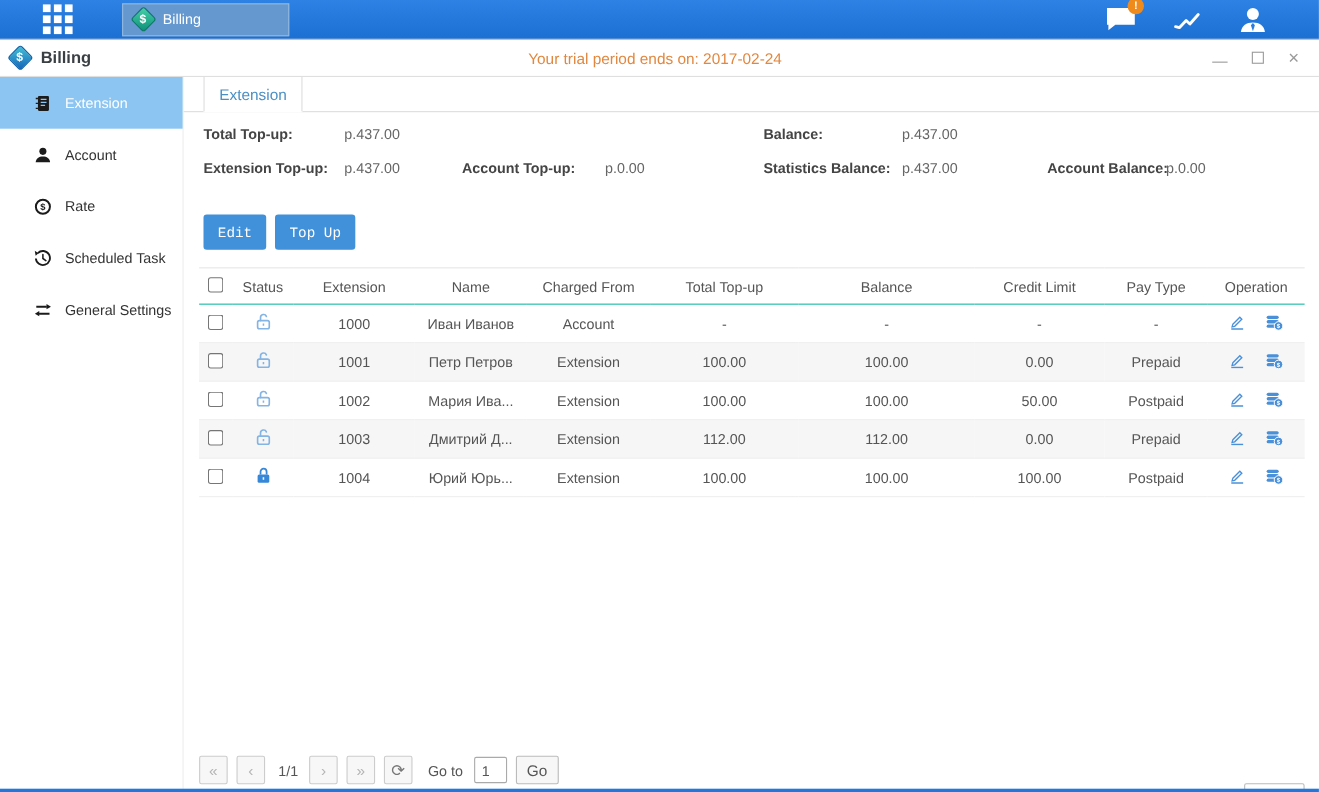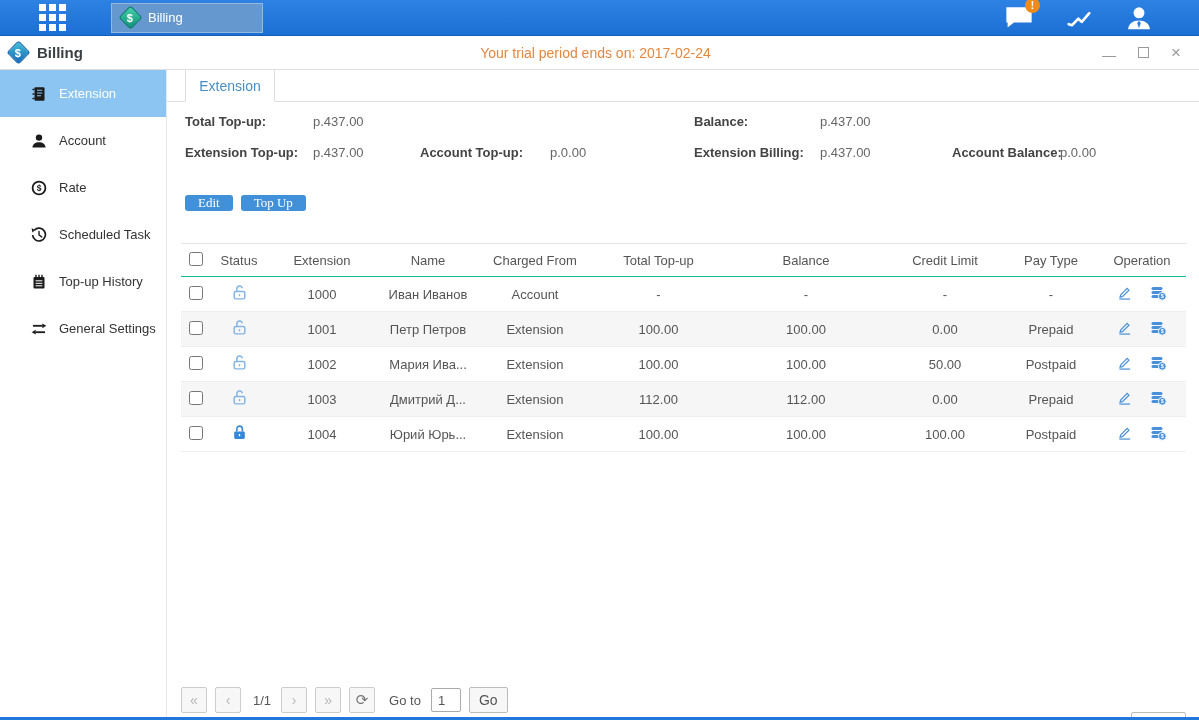--- a/index.html
+++ b/index.html
@@ -54,22 +54,22 @@
     border-left:1px solid #ddd; border-right:1px solid #ddd; border-bottom:1px solid #fff;
     bottom:-1px; display:flex; align-items:center; justify-content:center;
     color:#4a8fc4; font-size:14px; cursor:pointer; }
 
   .summary { position:absolute; top:44px; left:0; width:100%; }
   .srow { position:relative; height:31px; font-size:13px; }
   .srow b { position:absolute; color:#444; font-weight:bold; }
   .srow span { position:absolute; color:#666; }
 
   .btns { position:absolute; top:125px; left:18px; display:flex; gap:8px; }
-  .btn { background:#4090da; color:#fff; border:none; font-size:13px; height:16px;
-    border-radius:3px; padding:0 13px; cursor:pointer; font-family:Liberation Serif, serif; }
+  .btn { background:#4090da; color:#fff; border:none; font-size:13px; height:32px;
+    border-radius:3px; padding:0 13px; cursor:pointer; font-family:Liberation Mono, monospace; }
 
   
   .tablewrap { position:absolute; top:173px; left:14px; width:1005px; }
   table { border-collapse:collapse; width:1005px; table-layout:fixed; font-size:13px; color:#555; }
   thead tr { border-top:1px solid #e5e5e5; border-bottom:1px solid #14b8a6; height:33px; }
   thead th { font-weight:normal; color:#555; text-align:center; }
   tbody tr { height:35px; border-bottom:1px solid #efefef; }
   tbody tr:nth-child(even) { background:#f6f6f6; }
   td { text-align:center; }
   input[type=checkbox] { width:14px; height:14px; cursor:pointer; accent-color:#4090da; }
@@ -184,28 +184,20 @@
   <div class="side-item">
     <svg width="16" height="16" viewBox="0 0 16 16">
       <path d="M3.4 3.1A6.4 6.4 0 1 1 1.6 8" fill="none" stroke="currentColor" stroke-width="1.7"></path>
       <path d="M0.6 1l3.4 2.2-2.6 2.4z" fill="currentColor"></path>
       <path d="M8 4.4V8l2.7 1.9" fill="none" stroke="currentColor" stroke-width="1.4" stroke-linecap="round"></path>
     </svg>
     <span>Scheduled Task</span>
   </div>
   <div class="side-item">
     <svg width="16" height="16" viewBox="0 0 16 16">
-      <rect x="2.5" y="3" width="11" height="11.6" rx="1" fill="currentColor"></rect>
-      <path d="M5 0.8v3M8 0.8v3M11 0.8v3" stroke="currentColor" stroke-width="1.4"></path>
-      <path d="M4.6 6.8h6.8M4.6 9.3h6.8M4.6 11.8h6.8" stroke="#fff" stroke-width="1"></path>
-    </svg>
-    <span>Top-up History</span>
-  </div>
-  <div class="side-item">
-    <svg width="16" height="16" viewBox="0 0 16 16">
       <path d="M2 4.8h9.5" stroke="currentColor" stroke-width="1.8"></path>
       <path d="M15.3 4.8l-4-2.4v4.8z" fill="currentColor"></path>
       <path d="M4.5 11.2H14" stroke="currentColor" stroke-width="1.8"></path>
       <path d="M0.7 11.2l4-2.4v4.8z" fill="currentColor"></path>
     </svg>
     <span>General Settings</span>
   </div>
 </div>
 
 <div class="main">
@@ -218,21 +210,21 @@
       <b style="left:18px">Total Top-up:</b>
       <span style="left:146px">p.437.00</span>
       <b style="left:527px">Balance:</b>
       <span style="left:653px">p.437.00</span>
     </div>
     <div class="srow">
       <b style="left:18px">Extension Top-up:</b>
       <span style="left:146px">p.437.00</span>
       <b style="left:253px">Account Top-up:</b>
       <span style="left:383px">p.0.00</span>
-      <b style="left:527px">Extension Billing:</b>
+      <b style="left:527px">Statistics Balance:</b>
       <span style="left:653px">p.437.00</span>
       <b style="left:785px">Account Balance:</b>
       <span style="left:893px">p.0.00</span>
     </div>
   </div>
 
   <div class="btns">
     <button class="btn">Edit</button>
     <button class="btn">Top Up</button>
   </div>

